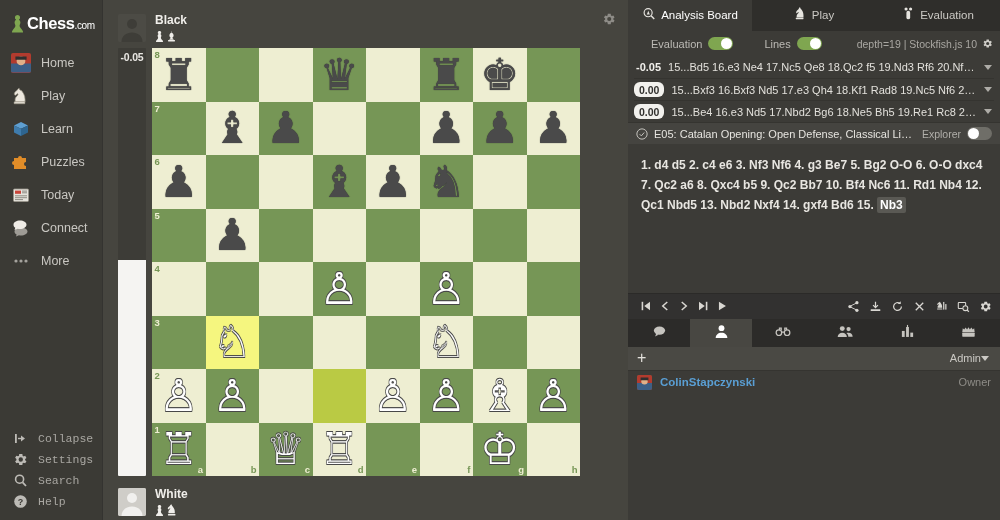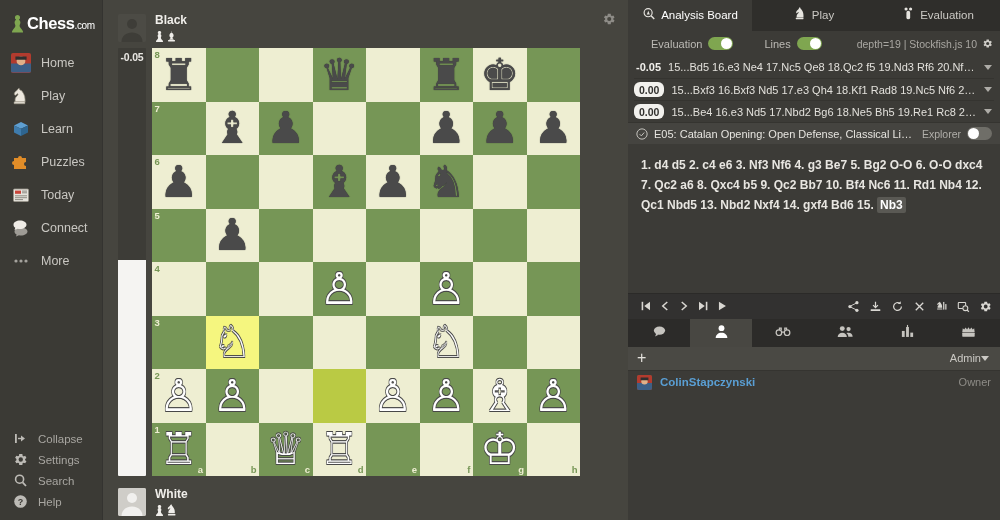--- a/index.html
+++ b/index.html
@@ -28,21 +28,21 @@
   .nav-item {
     display:flex; align-items:center; gap:10px;
     height:33px; padding-left:11px; cursor:pointer;
   }
   .nav-label { font-size:12.5px; color:#c9c7c2; }
   .nav-ico { width:20px; height:20px; flex:0 0 20px; position:relative; }
   .sq { position:absolute; inset:0; border-radius:2px; }
 
   .sidebar-bottom { margin-top:auto; padding-bottom:8px; }
   .mini-item { display:flex; align-items:center; gap:10px; height:21px; padding-left:13px; cursor:pointer; }
-  .mini-label { font-size:11.5px; color:#a8a6a1; }
+  .mini-label { font-size:11.5px; color:#a8a6a1;font-family:Liberation Mono, monospace; }
   .mini-ico { width:15px; height:15px; flex:0 0 15px; color:#bdbbb6; }
 
   
   .center { width:525px; flex:0 0 525px; background:#46453f; position:relative; }
   .player-row { display:flex; align-items:center; gap:9px; padding:8px 0 0 15px; height:48px; }
   .avatar { width:28px; height:28px; border-radius:2px; flex:0 0 28px; overflow:hidden; }
   .avatar.dark { background:#4c4b45; }
   .avatar.light { background:#cfcdc8; }
   .pname { font-size:12px; font-weight:bold; color:#f0eeea; line-height:13px; }
   .captured { display:flex; gap:3px; margin-top:3px; align-items:center; height:12px; }

